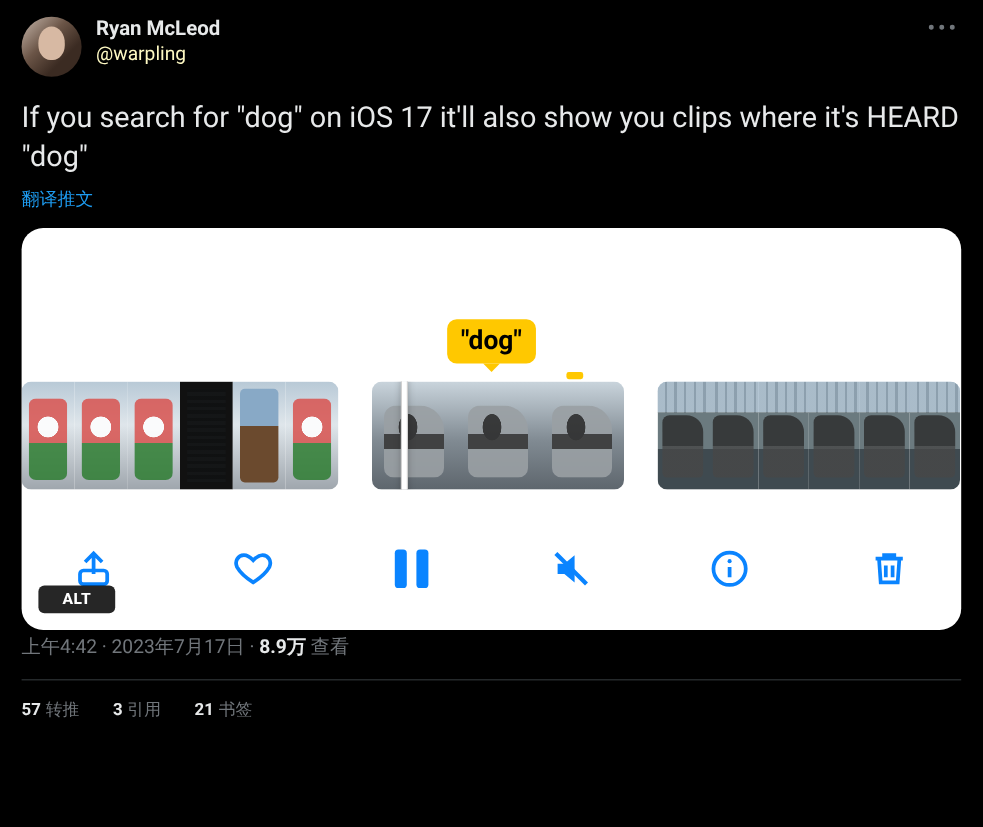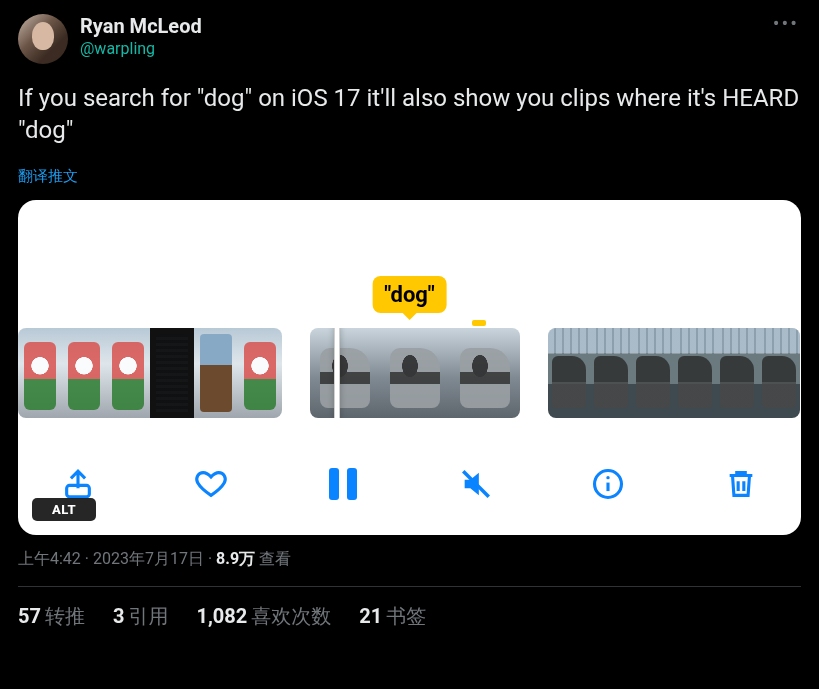--- a/index.html
+++ b/index.html
@@ -2,25 +2,25 @@
 <html><head>
 <meta charset="utf-8">
 <style>
   * { box-sizing: border-box; margin: 0; padding: 0; }
   html, body { width: 819px; height: 689px; background: #000; color: #e7e9ea; font-family: -apple-system, BlinkMacSystemFont, "Segoe UI", Roboto, Helvetica, Arial, sans-serif; overflow: hidden; }
   .tweet { padding: 14px 18px 0 18px; }
   .header { display: flex; align-items: flex-start; }
   .avatar { width: 50px; height: 50px; border-radius: 50%; background: linear-gradient(135deg,#c9b9ad 0%, #6b5547 40%, #3b2b22 70%); flex-shrink: 0; position: relative; overflow: hidden; }
   .avatar::after { content:""; position:absolute; left:14px; top:8px; width:22px; height:28px; background:#d7b9a3; border-radius:50% 50% 45% 45%; }
   .names { margin-left: 12px; flex: 1; }
-  .display-name { font-weight: 700; font-size: 20px; color: #e7e9ea; }
-  .handle { color: #14b8a6; font-size: 16px; margin-top: 1px; }
+  .display-name { font-weight: 700; font-size: 17px; color: #e7e9ea; }
+  .handle { color: #fef9c3; font-size: 16px; margin-top: 1px; }
   .more { color:#71767b; font-size: 20px; line-height: 10px; padding: 4px 2px; letter-spacing: 2px; cursor:pointer; }
   .body-text { margin-top: 18px; font-size: 24px; line-height: 1.35; color: #e7e9ea; font-weight: 400; }
-  .translate { color: #1d9bf0; font-size: 15px; margin-top: 20px; cursor:pointer; display:inline-block; }
+  .translate { color: #1d9bf0; font-size: 15px; margin-top: 10px; cursor:pointer; display:inline-block; }
   .media-card { margin-top: 14px; background: #fff; border-radius: 18px; overflow: hidden; position: relative; height: 335px; }
   .tooltip { position:absolute; left:50%; transform:translateX(-50%); top:76px; background:#ffc800; color:#000; font-weight:700; font-size:22px; padding:6px 12px; border-radius:8px; }
   .tooltip::after { content:""; position:absolute; left:50%; bottom:-7px; transform:translateX(-50%); border:7px solid transparent; border-top-color:#ffc800; border-bottom:none; }
   .marker { position:absolute; top:120px; left:58%; width:14px; height:6px; background:#ffc800; border-radius:2px; }
   .timeline { position:absolute; top:128px; left:0; right:0; height:90px; display:flex; align-items:stretch; }
   .clip-group { display:flex; height:100%; border-radius:8px; overflow:hidden; }
   .gap { width:28px; flex-shrink:0; }
   .frame { height:100%; background:#888; position:relative; }
   .g1 .frame { width:44px; background:linear-gradient(180deg,#b8c9d6 0%, #dfe6eb 40%, #9fa6ad 100%); }
   .g1 .frame::after { content:""; position:absolute; inset:14px 6px 8px 6px; background:radial-gradient(circle at 50% 35%, #fff 0 18%, transparent 19%), linear-gradient(180deg,#d9534f 55%, #2e7d32 55%); border-radius:6px; opacity:.85; }
@@ -33,24 +33,24 @@
   .playhead { position:absolute; left:24px; top:-4px; bottom:-4px; width:6px; background:#fff; border:1px solid #d0d0d0; border-radius:4px; box-shadow:0 0 6px rgba(0,0,0,.25); z-index:2; }
   .g3 .frame { width:42px; background:linear-gradient(180deg,#a9c7e0 0 28%, #6b7a7f 28% 62%, #3f4a50 62% 100%); }
   .g3 .frame::before { content:""; position:absolute; left:4px; right:4px; top:28px; bottom:10px; background:linear-gradient(180deg,#2a2a2a 0 50%, #474747 50%); border-radius:6px 14px 4px 4px; opacity:.8; }
   .g3 .frame::after { content:""; position:absolute; top:0; left:0; right:0; height:26px; background:repeating-linear-gradient(90deg,#aab4ba 0 6px,#7a858c 6px 8px); opacity:.6; }
   .toolbar { position:absolute; left:0; right:0; bottom:0; height:96px; display:flex; align-items:center; justify-content:space-between; padding:0 40px 6px 40px; }
   .tb-btn { width:40px; height:40px; display:flex; align-items:center; justify-content:center; color:#0a84ff; cursor:pointer; }
   .tb-btn svg { width:34px; height:34px; stroke:#0a84ff; fill:none; stroke-width:2.2; }
   .pause-bars { display:flex; gap:8px; }
   .pause-bars span { width:10px; height:32px; background:#0a84ff; border-radius:3px; display:block; }
   .alt-badge { position:absolute; left:14px; bottom:14px; background:rgba(0,0,0,.85); color:#fff; font-size:13px; font-weight:800; padding:4px 20px; border-radius:5px; letter-spacing:.5px; }
-  .meta { margin-top:14px; color:#71767b; font-size:16px; }
+  .meta { margin-top:4px; color:#71767b; font-size:16px; }
   .meta .views-num { color:#e7e9ea; font-weight:700; }
   .divider { height:1px; background:#2f3336; margin-top:16px; }
-  .stats { display:flex; gap:28px; padding:16px 0 0 0; font-size:20px; color:#71767b; }
+  .stats { display:flex; gap:28px; padding:16px 0 0 0; font-size:14px; color:#71767b; }
   .stats .n { color:#e7e9ea; font-weight:700; margin-right:4px; }
   .stat-item { cursor:pointer; }
 </style>
 </head>
 <body>
 
 <div class="tweet">
 
   <div class="header">
     <div class="avatar"></div>
@@ -139,17 +139,16 @@
 
   <div class="meta">
     <span>上午4:42</span><span> · </span><span>2023年7月17日</span><span> · </span><span class="views-num">8.9万</span> <span>查看</span>
   </div>
 
   <div class="divider"></div>
 
   <div class="stats">
     <div class="stat-item"><span class="n">57</span><span>转推</span></div>
     <div class="stat-item"><span class="n">3</span><span>引用</span></div>
-    <div class="stat-item"><span class="n">1,082</span><span>喜欢次数</span></div>
     <div class="stat-item"><span class="n">21</span><span>书签</span></div>
   </div>
 
 </div>
 
 </body></html>

